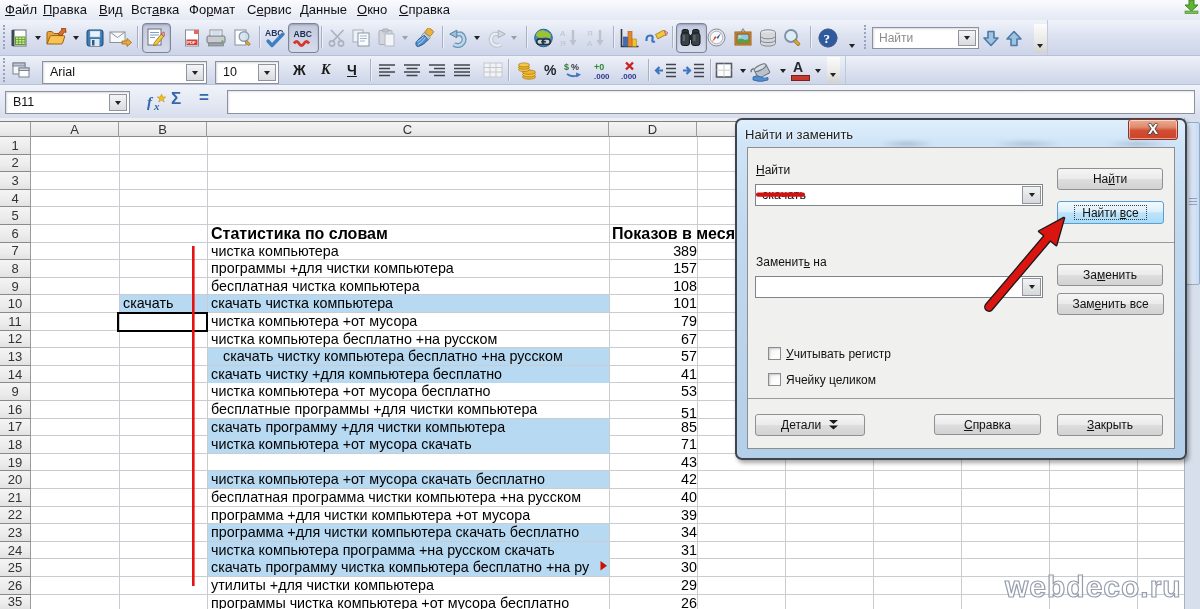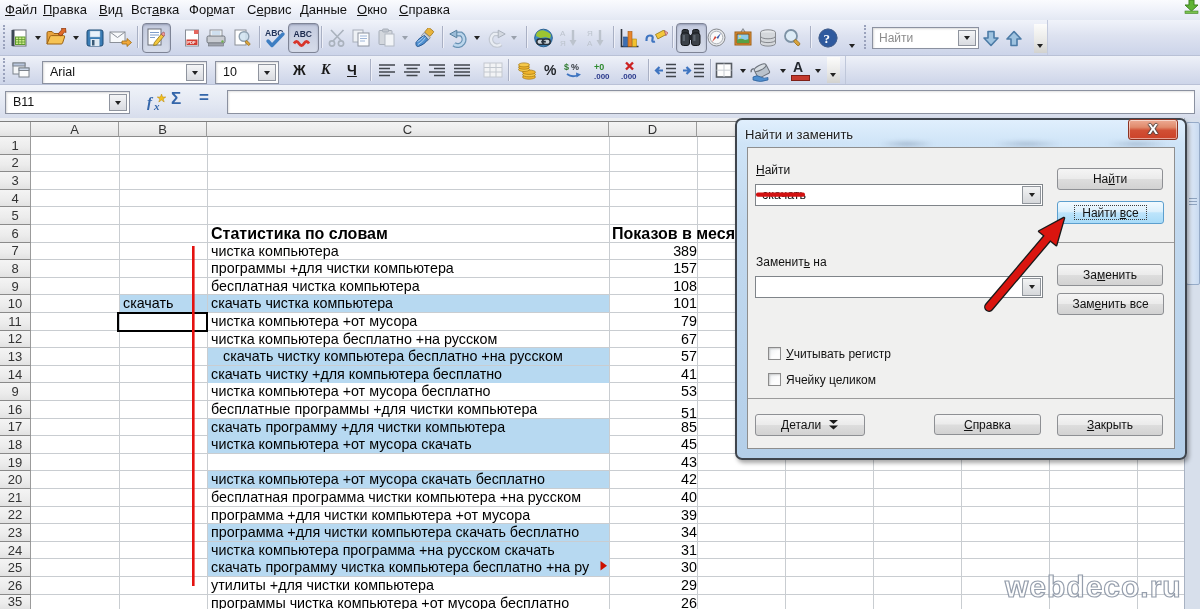--- a/index.html
+++ b/index.html
@@ -437,21 +437,21 @@
       <div class="abs cellrow dv" style="top:230.2px">57</div>
     <div class="abs cellrow" style="left:211px;top:247.8px">скачать чистку +для компьютера бесплатно</div>
       <div class="abs cellrow dv" style="top:247.8px">41</div>
     <div class="abs cellrow" style="left:211px;top:265.4px">чистка компьютера +от мусора бесплатно</div>
       <div class="abs cellrow dv" style="top:265.4px">53</div>
     <div class="abs cellrow" style="left:211px;top:283px">бесплатные программы +для чистки компьютера</div>
       <div class="abs cellrow dv" style="top:287px">51</div>
     <div class="abs cellrow" style="left:211px;top:300.6px">скачать программу +для чистки компьютера</div>
       <div class="abs cellrow dv" style="top:300.6px">85</div>
     <div class="abs cellrow" style="left:211px;top:318.2px">чистка компьютера +от мусора скачать</div>
-      <div class="abs cellrow dv" style="top:318.2px">45</div>
+      <div class="abs cellrow dv" style="top:318.2px">71</div>
       <div class="abs cellrow dv" style="top:335.8px">43</div>
     <div class="abs cellrow" style="left:211px;top:353.4px">чистка компьютера +от мусора скачать бесплатно</div>
       <div class="abs cellrow dv" style="top:353.4px">42</div>
     <div class="abs cellrow" style="left:211px;top:371px">бесплатная программа чистки компьютера +на русском</div>
       <div class="abs cellrow dv" style="top:371px">40</div>
     <div class="abs cellrow" style="left:211px;top:388.6px">программа +для чистки компьютера +от мусора</div>
       <div class="abs cellrow dv" style="top:388.6px">39</div>
     <div class="abs cellrow" style="left:211px;top:406.2px">программа +для чистки компьютера скачать бесплатно</div>
       <div class="abs cellrow dv" style="top:406.2px">34</div>
     <div class="abs cellrow" style="left:211px;top:423.8px">чистка компьютера программа +на русском скачать</div>

